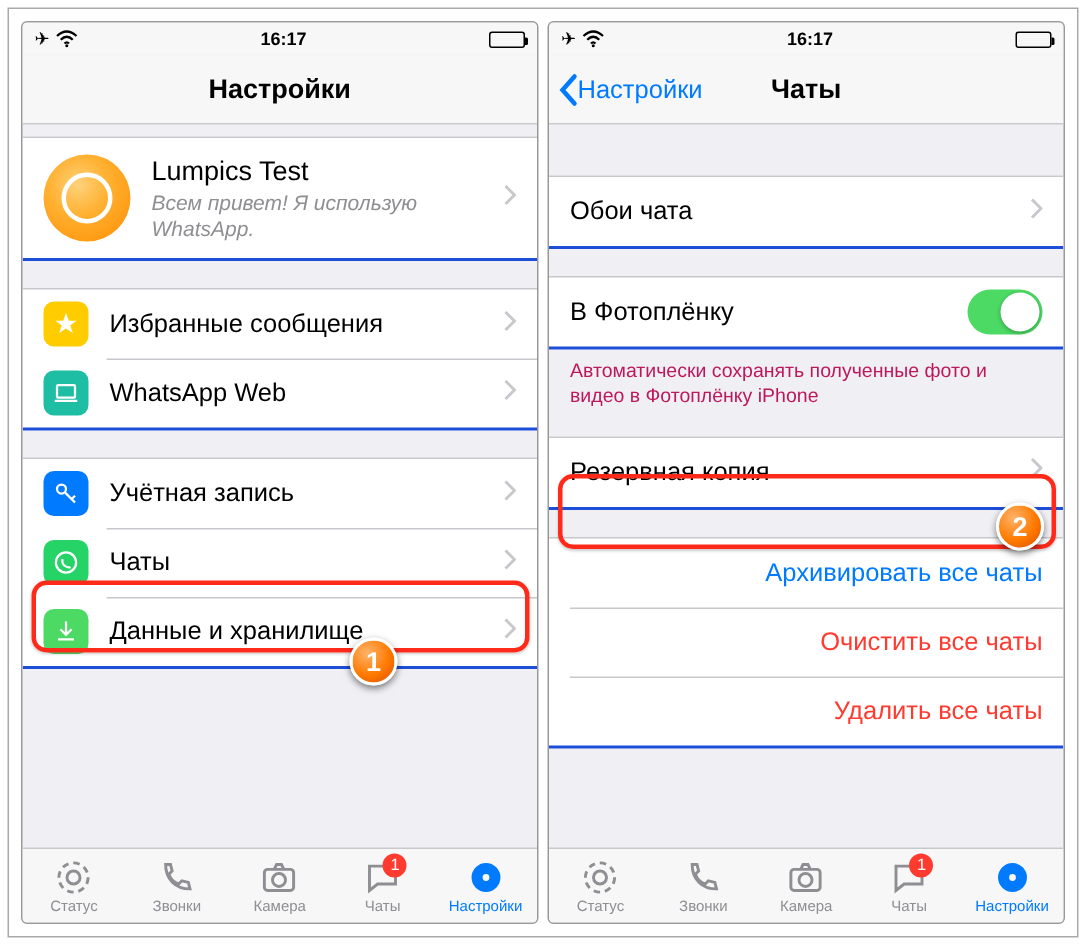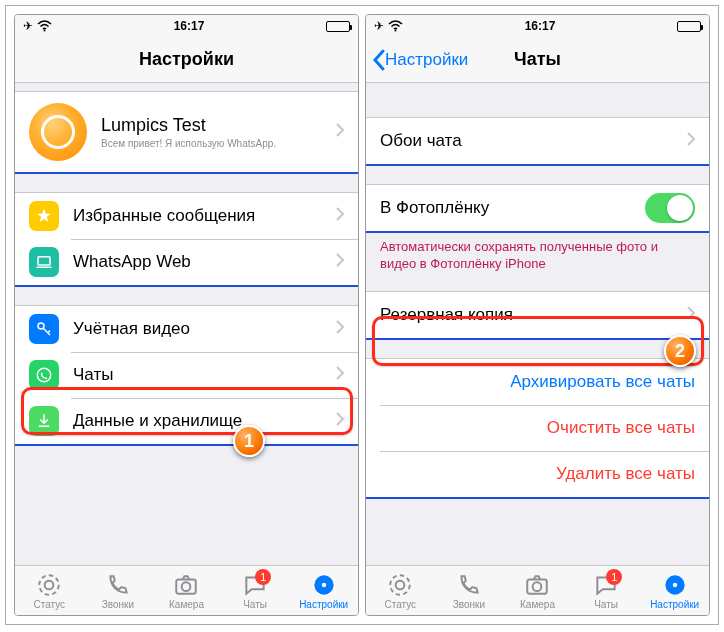--- a/index.html
+++ b/index.html
@@ -80,21 +80,21 @@
 .profile-row { padding: 10px 14px; min-height: 80px; }
 .avatar {
   width: 58px; height: 58px; border-radius: 50%; background: radial-gradient(circle at 40% 35%, #ffd27a 0%, #ffb030 40%, #ff8c00 100%);
   display:flex; align-items:center; justify-content:center; margin-right:14px; flex-shrink:0;
   position:relative;
 }
 .avatar::after {
   content:""; width:28px; height:28px; border:3px solid #fff; border-radius:50%;
 }
 .profile-name { font-size: 18px; font-weight: 500; }
-.profile-sub { font-size: 10px; color:#8e8e93; margin-top:2px; line-height:1.2; }
+.profile-sub { font-size: 14px; color:#8e8e93; margin-top:2px; line-height:1.2;font-style:italic; }
 .footer-note { font-size: 13px; color:#be185d; padding: 6px 14px 0; line-height:1.3; }
 .toggle {
   width: 50px; height: 30px; border-radius: 15px; background:#4cd964; position:relative; flex-shrink:0;
 }
 .toggle::after {
   content:""; position:absolute; right:2px; top:2px; width:26px; height:26px; background:#fff; border-radius:50%;
   box-shadow: 0 1px 3px rgba(0,0,0,0.3);
 }
 .action-row { justify-content:center; }
 .action-row .row-label { text-align:right; color:#007AFF; }
@@ -191,21 +191,21 @@
     </div>
 
     <div class="section">
       <div class="row">
         <div class="icon-box" style="background:#007AFF">
           <svg width="18" height="18" viewBox="0 0 24 24">
                 <circle cx="8" cy="8" r="4" fill="none" stroke="#fff" stroke-width="2"></circle>
                 <path d="M11 11 L20 20 M17 17 L20 14" stroke="#fff" stroke-width="2"></path>
               </svg>
         </div>
-        <span class="row-label">Учётная видео</span>
+        <span class="row-label">Учётная запись</span>
         <span class="chev"><svg viewBox="0 0 8 14">
                 <path d="M1 1 L7 7 L1 13"></path>
               </svg></span>
       </div>
       <div class="row">
         <div class="icon-box" style="background:#25D366">
           <svg width="18" height="18" viewBox="0 0 24 24">
                 <circle cx="12" cy="12" r="9" fill="none" stroke="#fff" stroke-width="2"></circle>
                 <path d="M9 9c0 0-1 4 2 6s5 1 5 1" stroke="#fff" stroke-width="2" fill="none"></path>
               </svg>

